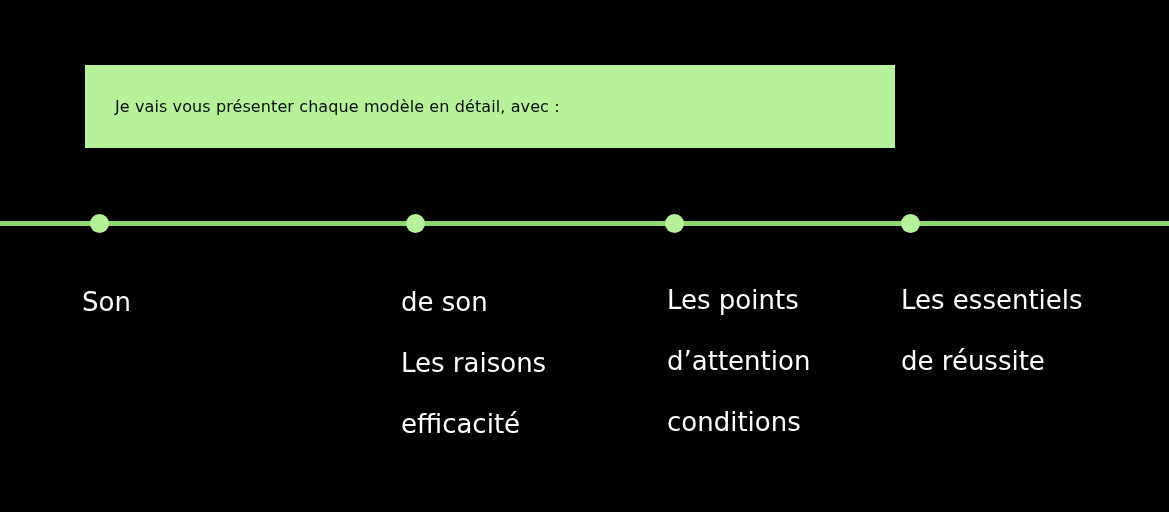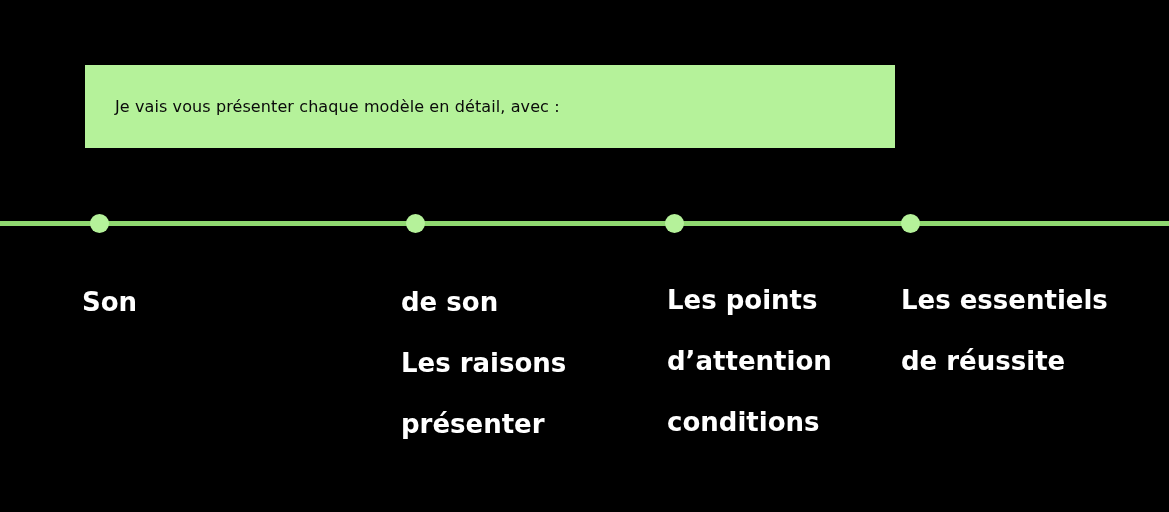--- a/index.html
+++ b/index.html
@@ -71,21 +71,21 @@
   }
 
   
   .column {
     position: absolute;
     color: #ffffff;
     font-size: 26px;
     line-height: 61px;
     white-space: nowrap;
   }
-  .column .line { display: block; font-weight: bold; }
+  .column .line { display: block; }
 
   #col-0 { left: 82px;  top: 272px; }
   #col-1 { left: 401px; top: 272px; }
   #col-2 { left: 667px; top: 270px; }
   #col-3 { left: 901px; top: 270px; }
 </style>
 </head>
 <body>
 
 <div id="slide">
@@ -102,21 +102,21 @@
     <div class="timeline-dot" style="left:901px;"></div>
   </div>
 
   <div class="column" id="col-0">
     <span class="line">Son</span>
   </div>
 
   <div class="column" id="col-1">
     <span class="line">de son</span>
     <span class="line">Les raisons</span>
-    <span class="line">présenter</span>
+    <span class="line">efficacité</span>
   </div>
 
   <div class="column" id="col-2">
     <span class="line">Les points</span>
     <span class="line">d’attention</span>
     <span class="line">conditions</span>
   </div>
 
   <div class="column" id="col-3">
     <span class="line">Les essentiels</span>

